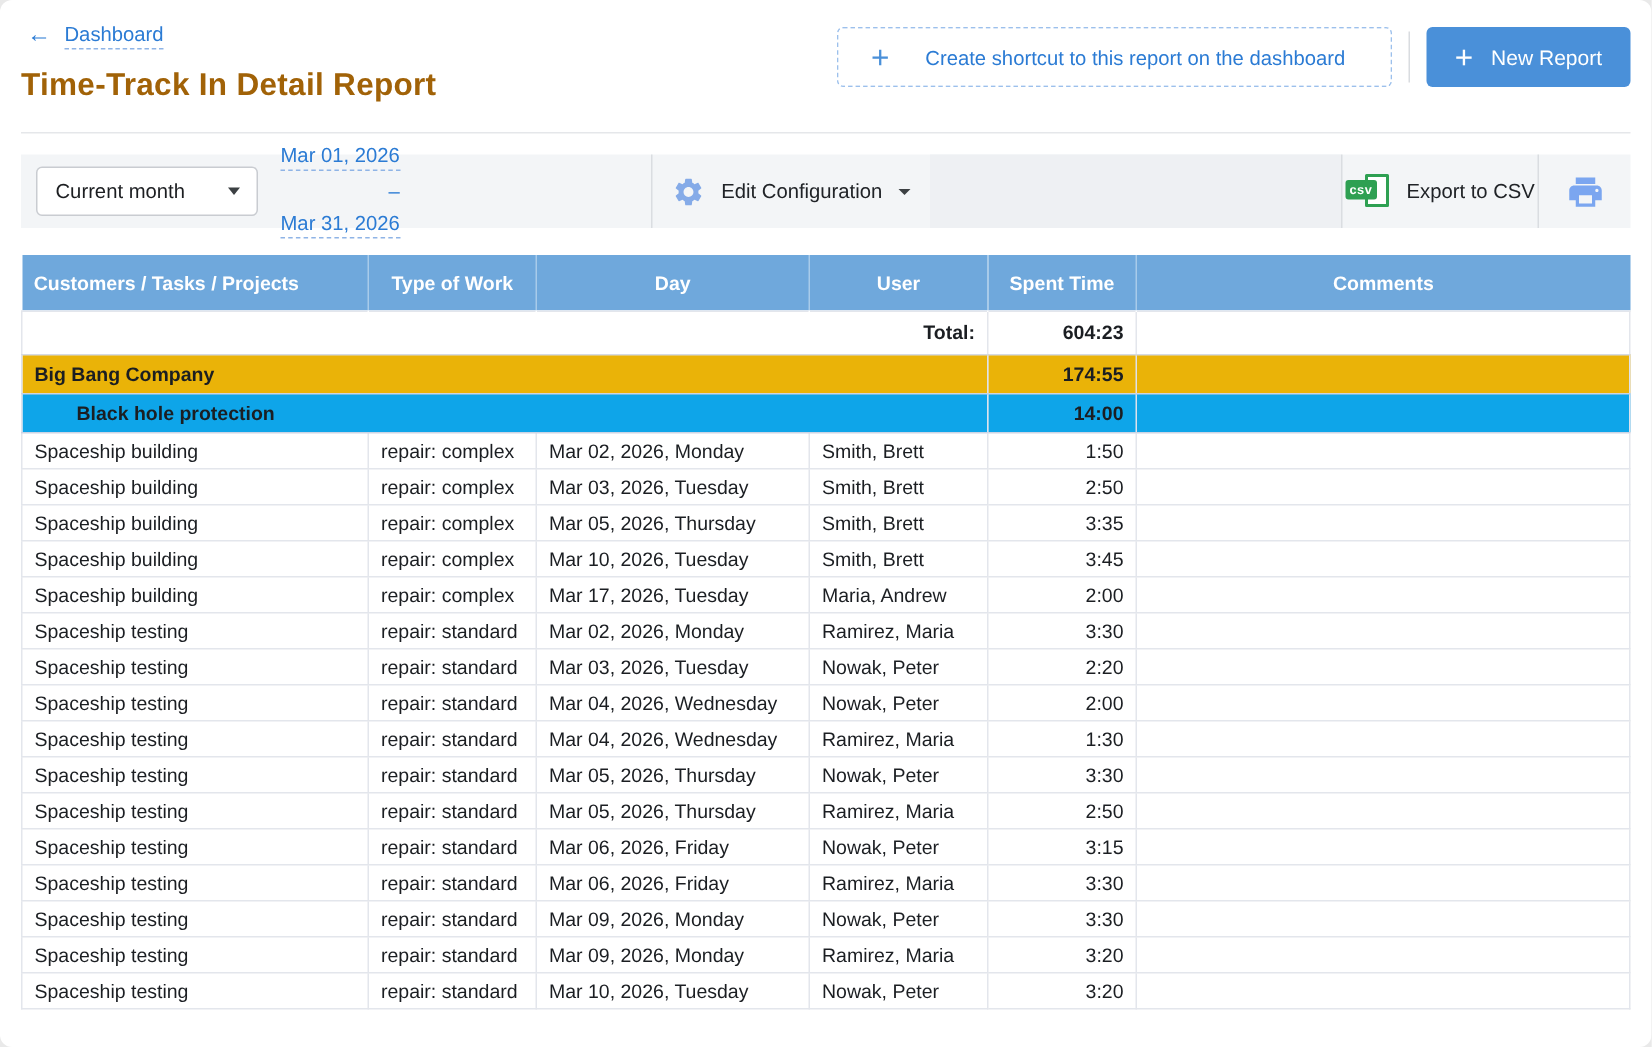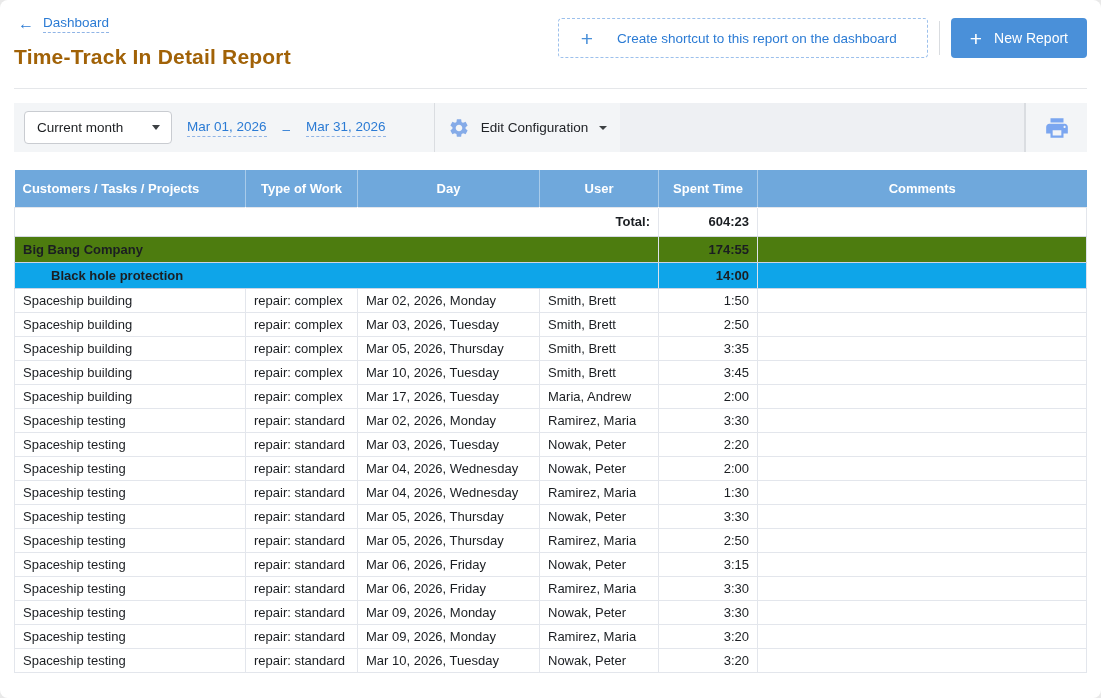--- a/index.html
+++ b/index.html
@@ -28,21 +28,21 @@
   .seg-period { width:420px; padding-left:10px; gap:15px; }
   .tb-divider { width:1px; background:#dadde1; }
   .seg-config { width:185px; justify-content:center; gap:11px; cursor:pointer;text-align:right; }
   .seg-spacer { flex:1; background:#eef0f3; }
   .seg-export { width:130px; justify-content:center; gap:10px; cursor:pointer; }
   .seg-print { width:61px; justify-content:center; cursor:pointer; }
 
   .period-select { width:148px; height:33px; background:#fff; border:1px solid #c9ccd1; border-radius:4px; display:flex; align-items:center; justify-content:space-between; padding:0 11px 0 12px; font-size:13.5px; color:#1c1e21; cursor:pointer; }
   .caret { width:0; height:0; border-left:4px solid transparent; border-right:4px solid transparent; border-top:5px solid #3c4043; }
   .caret-sm { border-left-width:4px; border-right-width:4px; border-top-width:4px; }
-  .dates { display:flex; align-items:flex-end; gap:16px; font-size:13.5px; }
+  .dates { display:flex; align-items:flex-end; gap:6px; font-size:13.5px;flex-direction:column; }
   .date-link { color:#2b7bd4; border-bottom:1px dashed #8fb4e6; padding-bottom:2px; cursor:pointer; }
   .date-sep { color:#2b7bd4; }
   .tb-label { font-size:13.5px; color:#202327; }
 
   .gear-icon svg { display:block; }
   .print-icon svg { display:block; }
 
   .csv-icon { position:relative; width:31px; height:25px; flex:0 0 auto; }
   .csv-page { position:absolute; right:2px; top:1px; width:16px; height:22px; background:#fff; border:2px solid #2ea052; border-radius:1px; }
   .csv-badge { position:absolute; left:0; top:5px; background:#2ea052; color:#fff; font-size:8.5px; font-weight:bold; padding:2px 3px; border-radius:2px; line-height:1; letter-spacing:.3px; }
@@ -50,21 +50,21 @@
   
   table.report { margin:18px 14px 0; width:1073px; border-collapse:collapse; table-layout:fixed; font-size:13px; color:#1b1e22; }
   th { background:#6fa8dc; color:#fff; height:37px; font-weight:bold; font-size:13px; text-align:center; border-right:1px solid rgba(255,255,255,.4); }
   th:last-child { border-right:none; }
   th.first { text-align:left; padding-left:8px; }
   td { height:24px; padding:0 8px; border:1px solid #e3e6ec; background:#fff; vertical-align:middle; }
   td.c-time { text-align:right; }
   tr.total td { height:29px; font-weight:bold; border-bottom:1px solid #d5dae3; }
   tr.total td.t-label { text-align:right; }
   tr.customer td, tr.task td { height:26px; font-weight:bold; border-top:1px solid #ccd4e4; border-bottom:1px solid #ccd4e4; border-left-color:#dde2ec; border-right-color:#dde2ec; }
-  tr.customer td { background:#4d7c0f; }
+  tr.customer td { background:#eab308; }
   tr.task td { background:#0ea5e9; }
   .lvl1 { padding-left:8px; }
   .lvl2 { padding-left:36px; }
   .lvl3 { }
 </style>
 </head>
 <body>
 
 <div class="card">
 
@@ -108,20 +108,27 @@
       <span class="gear-icon">
         <svg width="22" height="22" viewBox="0 0 24 24" fill="#85abe8">
             <path d="M19.14,12.94c0.04-0.3,0.06-0.61,0.06-0.94c0-0.32-0.02-0.64-0.07-0.94l2.03-1.58c0.18-0.14,0.23-0.41,0.12-0.61l-1.92-3.32c-0.12-0.22-0.37-0.29-0.59-0.22l-2.39,0.96c-0.5-0.38-1.03-0.7-1.62-0.94L14.4,2.81c-0.04-0.24-0.24-0.41-0.48-0.41h-3.84c-0.24,0-0.43,0.17-0.47,0.41L9.25,5.35C8.66,5.59,8.12,5.92,7.63,6.29L5.24,5.33c-0.22-0.08-0.47,0-0.59,0.22L2.74,8.87C2.62,9.08,2.66,9.34,2.86,9.48l2.03,1.58C4.84,11.36,4.8,11.69,4.8,12s0.02,0.64,0.07,0.94l-2.03,1.58c-0.18,0.14-0.23,0.41-0.12,0.61l1.92,3.32c0.12,0.22,0.37,0.29,0.59,0.22l2.39-0.96c0.5,0.38,1.03,0.7,1.62,0.94l0.36,2.54c0.05,0.24,0.24,0.41,0.48,0.41h3.84c0.24,0,0.44-0.17,0.47-0.41l0.36-2.54c0.59-0.24,1.13-0.56,1.62-0.94l2.39,0.96c0.22,0.08,0.47,0,0.59-0.22l1.92-3.32c0.12-0.22,0.07-0.47-0.12-0.61L19.14,12.94z M12,15.6c-1.98,0-3.6-1.62-3.6-3.6s1.62-3.6,3.6-3.6s3.6,1.62,3.6,3.6S13.98,15.6,12,15.6z"></path>
           </svg>
       </span>
       <span class="tb-label">Edit Configuration</span>
       <span class="caret caret-sm"></span>
     </div>
     <div class="tb-seg seg-spacer"></div>
     <div class="tb-divider"></div>
+    <div class="tb-seg seg-export">
+      <span class="csv-icon">
+        <span class="csv-page"></span>
+        <span class="csv-badge">csv</span>
+      </span>
+      <span class="tb-label">Export to CSV</span>
+    </div>
     <div class="tb-divider"></div>
     <div class="tb-seg seg-print">
       <span class="print-icon">
         <svg width="26" height="26" viewBox="0 0 24 24" fill="#7ba6f0">
             <path d="M19 8H5c-1.66 0-3 1.34-3 3v6h4v4h12v-4h4v-6c0-1.66-1.34-3-3-3zm-3 11H8v-5h8v5zm3-7c-.55 0-1-.45-1-1s.45-1 1-1 1 .45 1 1-.45 1-1 1zm-1-9H6v4h12V3z"></path>
           </svg>
       </span>
     </div>
   </div>
 

